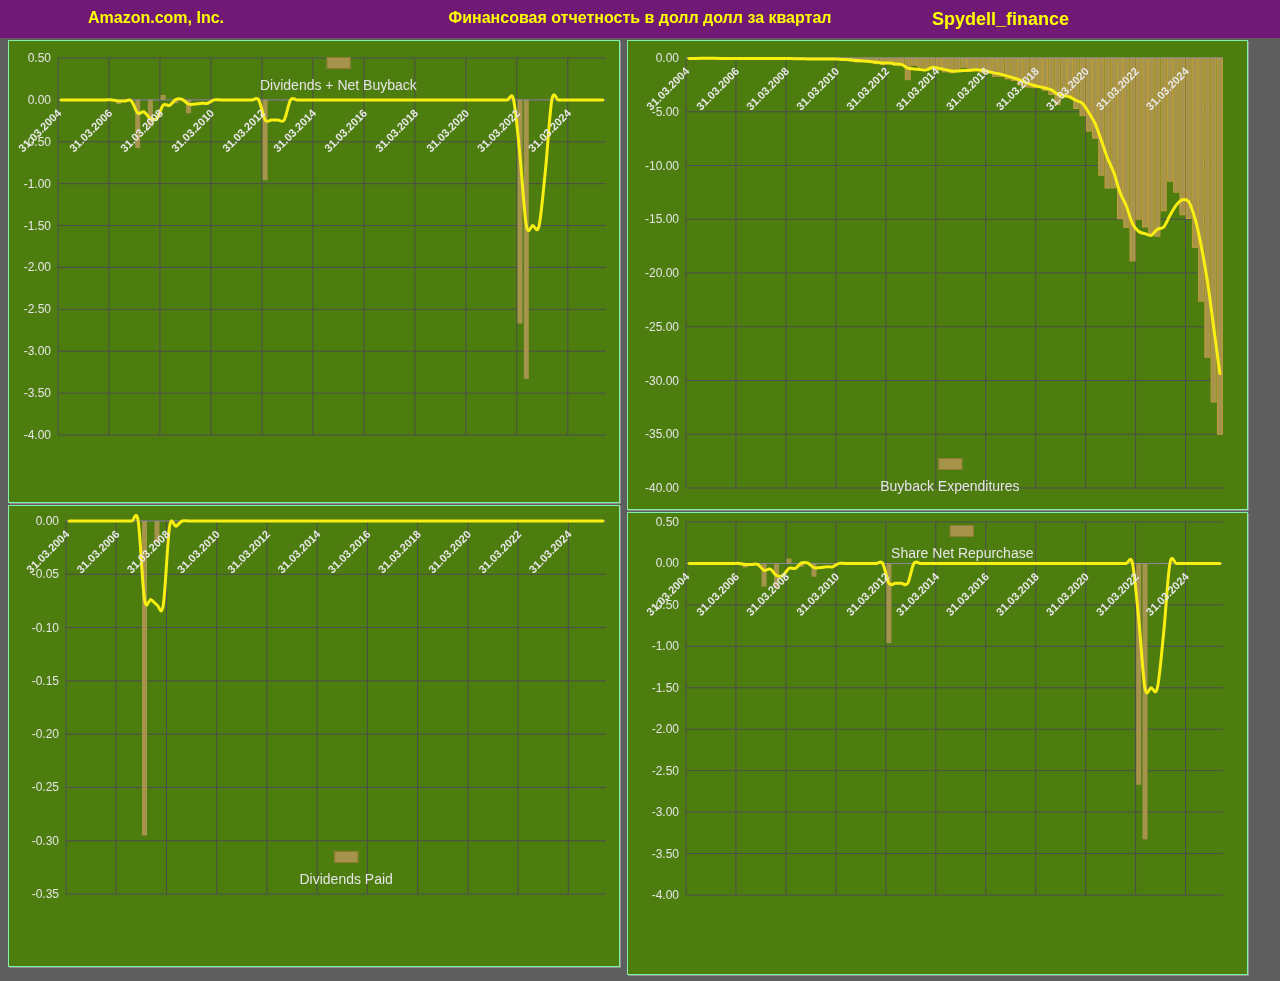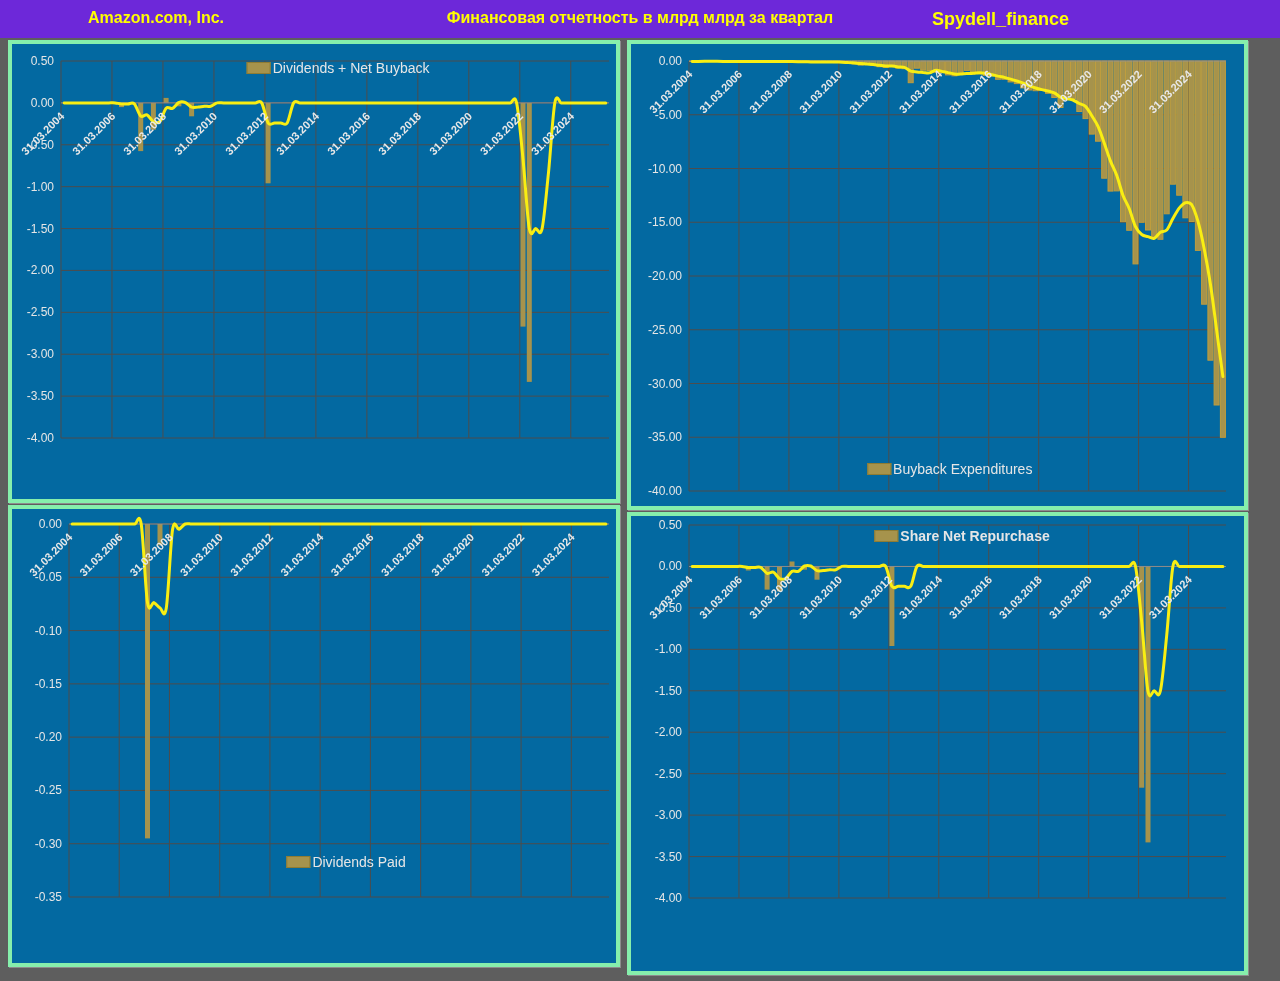--- a/index.html
+++ b/index.html
@@ -2,58 +2,58 @@
 <html><head>
 <meta charset="utf-8">
 <style>
   html,body{margin:0;padding:0;}
   body{
     width:1280px;height:981px;
     background:#5e5e5e;
     font-family:"Liberation Sans",sans-serif;
     position:relative;overflow:hidden;
   }
-  .hdr{position:absolute;top:0;left:0;width:1280px;height:38px;background:#6d28d9;}
+  .hdr{position:absolute;top:0;left:0;width:1280px;height:38px;background:#701a75;}
   .hdr span{position:absolute;top:9px;font-weight:bold;color:#ffff00;white-space:nowrap;}
   .hdr-left{left:88px;font-size:16px;}
   .hdr-center{left:0;right:0;text-align:center;font-size:16px;}
   .hdr-right{left:932px;font-size:18px;}
   .panel{
     position:absolute;
-    background:#0369a1;
-    border:4px solid #86efac;
+    background:#4d7c0f;
+    border:1px solid #86efac;
     box-sizing:border-box;
     box-shadow:1px 1px 0 #8d8d8d;
   }
   #panel-0{left:8px;  top:40px;  width:612px;height:463px;}
   #panel-1{left:627px; top:40px;  width:621px;height:470px;}
   #panel-2{left:8px;  top:505px; width:612px;height:462px;}
   #panel-3{left:627px; top:512px; width:621px;height:463px;}
   .panel svg{position:absolute;left:0;top:0;}
   .legend{
-    position:absolute;display:flex;align-items:center;gap:2px;
-    color:#e6e6e6;font-size:14px;white-space:nowrap;
+    position:absolute;display:flex;align-items:center;gap:8px;
+    color:#e6e6e6;font-size:14px;white-space:nowrap;flex-direction:column;
   }
   .legend .swatch{
     display:inline-block;width:24px;height:12px;
     background:#a6934c;border:1px solid #8f7c33;box-sizing:border-box;
   }
   #legend-0{top:16px; left:54%;transform:translateX(-50%);}
   #legend-1{top:417px;left:52%;transform:translateX(-50%);}
   #legend-2{top:345px;left:52%;transform:translateX(-50%);padding-left:40px;}
-  #legend-3{top:12px; left:54%;transform:translateX(-50%);font-weight:bold;}
+  #legend-3{top:12px; left:54%;transform:translateX(-50%);}
   .ylab{fill:#e6e6e6;font-size:12px;font-family:"Liberation Sans",sans-serif;}
   .xlab{fill:#e8e8e8;font-size:11px;font-weight:bold;font-family:"Liberation Sans",sans-serif;}
 </style>
 </head>
 <body>
 
 <div class="hdr">
   <span class="hdr-left">Amazon.com, Inc.</span>
-  <span class="hdr-center">Финансовая отчетность в млрд млрд за квартал</span>
+  <span class="hdr-center">Финансовая отчетность в долл долл за квартал</span>
   <span class="hdr-right">Spydell_finance</span>
 </div>
 
 <div class="panel" id="panel-0">
   <svg width="610" height="461">
       <line x1="49" y1="17" x2="597" y2="17" stroke="#4d4d4d" stroke-width="1"></line>
       <line x1="49" y1="58.888888888888886" x2="597" y2="58.888888888888886" stroke="#4d4d4d" stroke-width="1"></line>
       <line x1="49" y1="100.77777777777777" x2="597" y2="100.77777777777777" stroke="#4d4d4d" stroke-width="1"></line>
       <line x1="49" y1="142.66666666666669" x2="597" y2="142.66666666666669" stroke="#4d4d4d" stroke-width="1"></line>
       <line x1="49" y1="184.55555555555554" x2="597" y2="184.55555555555554" stroke="#4d4d4d" stroke-width="1"></line>

